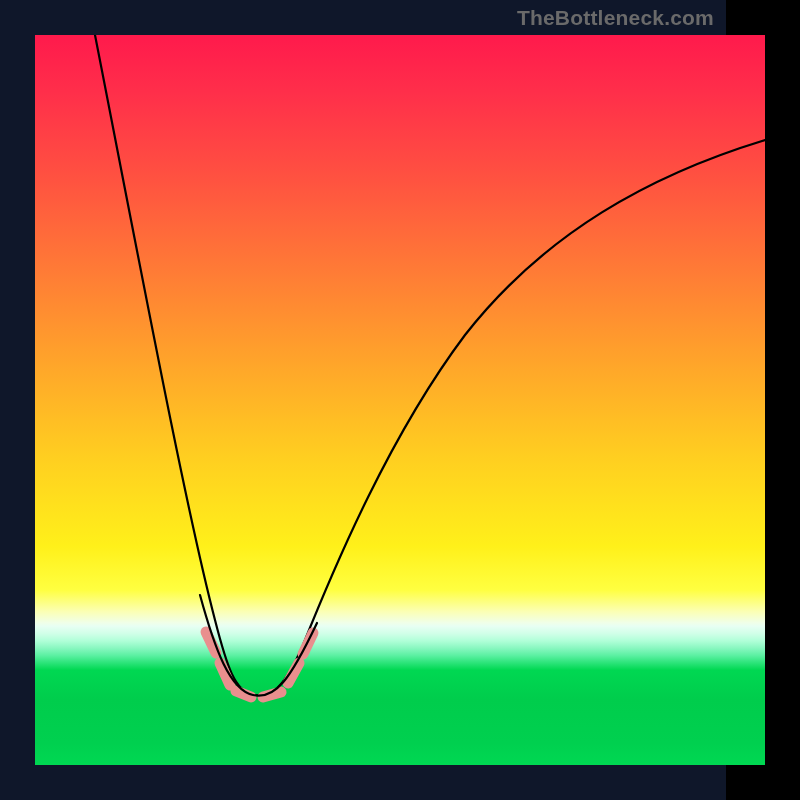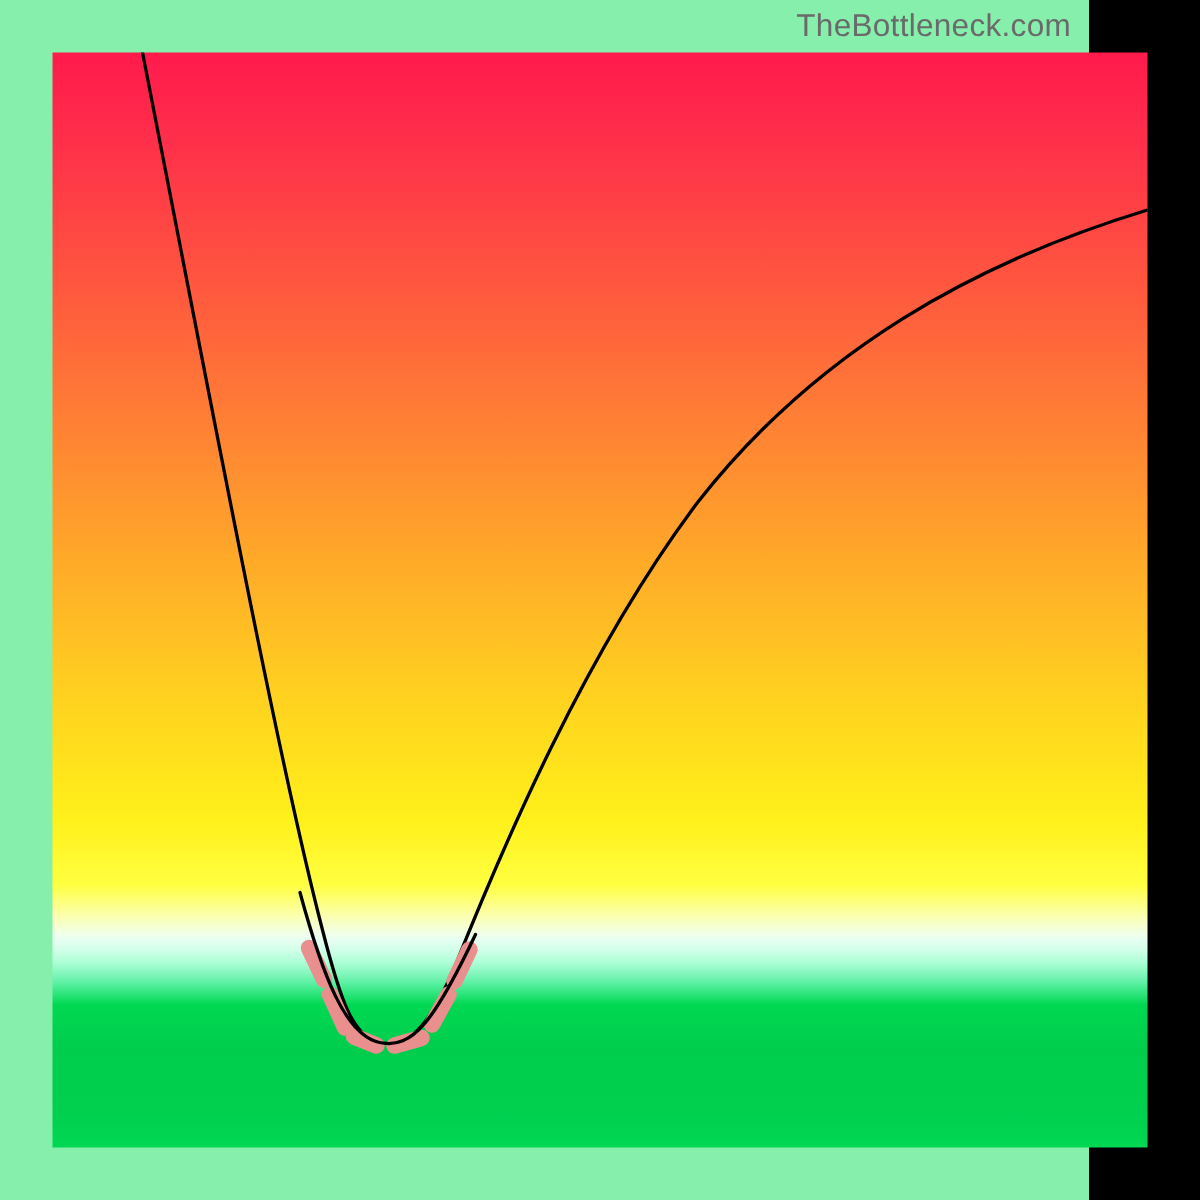--- a/index.html
+++ b/index.html
@@ -10,21 +10,22 @@
     overflow: hidden;
     background: #000;
     font-family: Arial, Helvetica, sans-serif;
   }
   .frame {
     position: absolute;
     left: 0;
     top: 0;
     width: 726px;
     height: 800px;
-    background: #86efac;
+    background: #0f172a;
+    font-weight: bold;
   }
   .plot {
     position: absolute;
     left: 35px;
     top: 35px;
     width: 730px;
     height: 730px;
     background: linear-gradient(to bottom,
       #ff1a4c 0%,
       #ff2f4a 8%,

